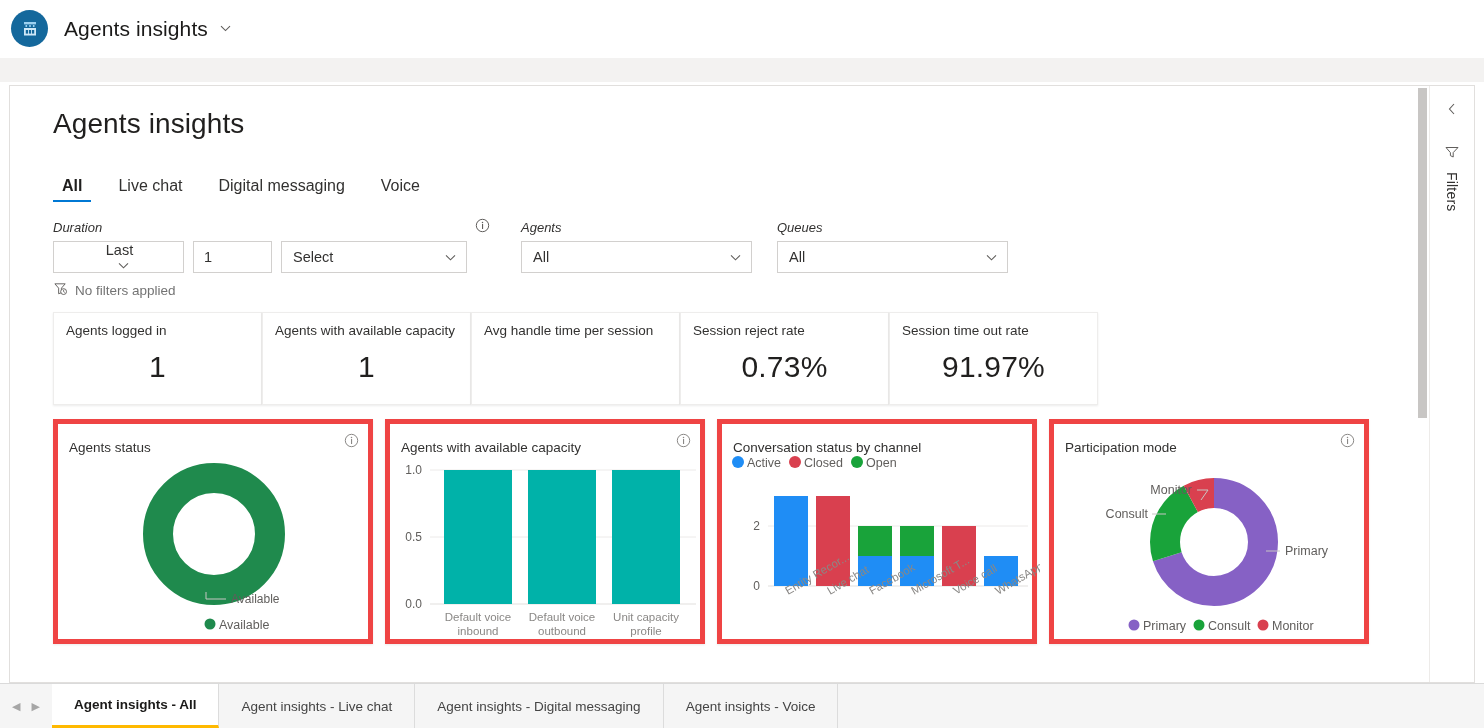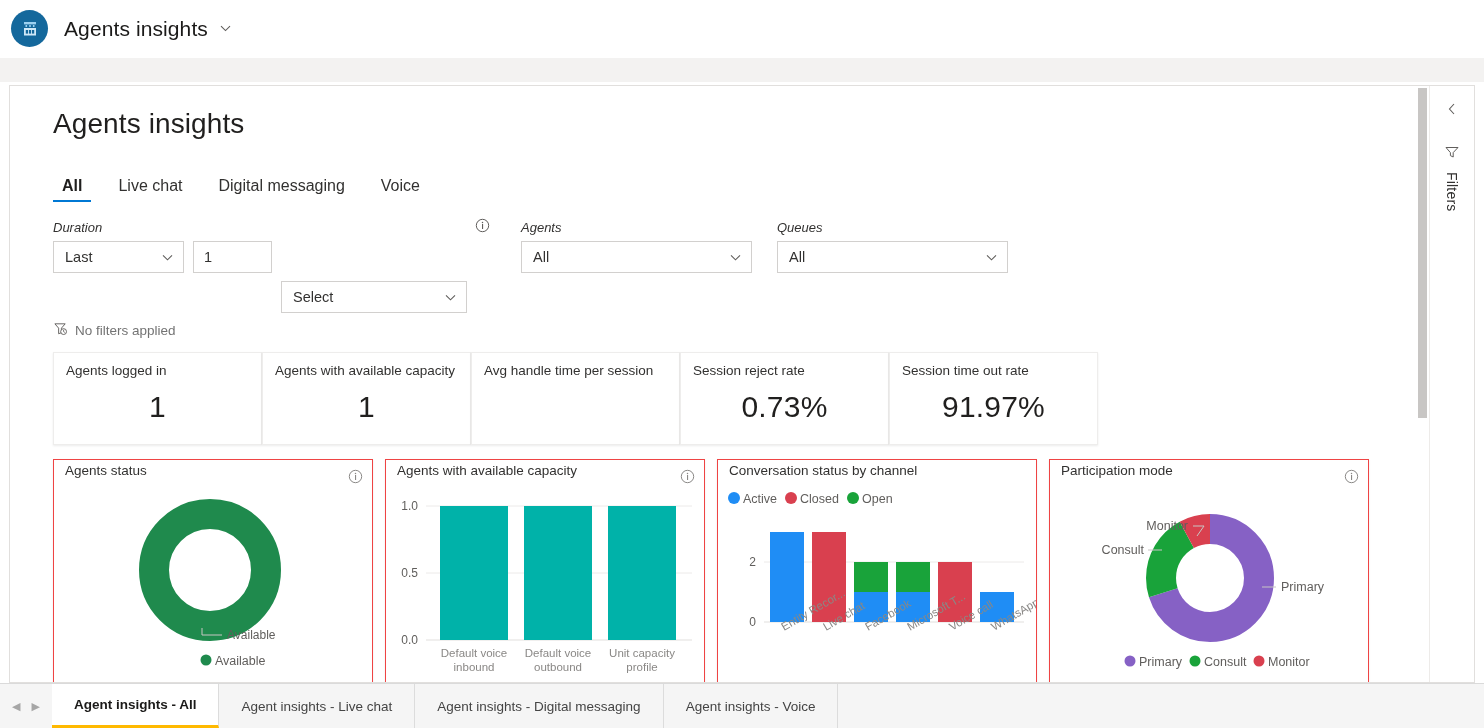--- a/index.html
+++ b/index.html
@@ -123,22 +123,22 @@
   .kpi-value {
     flex: 1; display: flex; align-items: center; justify-content: center;
     font-size: 30px; color: #201f1e; font-weight: 400; letter-spacing: .2px;
     padding-bottom: 8px;
   }
 
   
   .chart-row { display: flex; gap: 12px; margin-top: 14px; }
   .chart-card {
     width: 320px; height: 225px; background: #fff;
-    border: 1px solid #ef4444; box-shadow: 0 1px 2px rgba(0,0,0,.08);
-    position: relative; padding: 3px 11px 0 11px;
+    border: 5px solid #ef4444; box-shadow: 0 1px 2px rgba(0,0,0,.08);
+    position: relative; padding: 16px 11px 0 11px;
   }
   .chart-title { font-size: 13.5px; color: #323130; }
   .chart-info { position: absolute; right: 9px; top: 9px; cursor: pointer; }
   .chart-body { position: absolute; left: 0; top: 28px; right: 0; bottom: 0; }
   .callout { font-size: 12px; fill: #605e5c; }
 
   
   .tabstrip {
     position: absolute; left: 0; bottom: 0; width: 1484px; height: 45px;
     background: #f5f5f5; border-top: 1px solid #dadada;
@@ -202,32 +202,32 @@
       <div class="filter-group" style="width:437px;">
         <span class="filter-label">Duration</span>
         <span class="info-dot">
           <svg width="15" height="15" viewBox="0 0 15 15">
               <circle cx="7.5" cy="7.5" r="6.2" fill="none" stroke="#605e5c" stroke-width="1"></circle>
               <circle cx="7.5" cy="4.4" r="0.75" fill="#605e5c"></circle>
               <rect x="7" y="6" width="1.1" height="5" fill="#605e5c"></rect>
             </svg>
         </span>
         <div style="display:flex; gap:9px;">
-          <div class="dd" style="width:131px;">
+          <div class="dd" style="width:131px;flex-direction:column;">
             <span class="dd-val">Last</span>
             <span class="chev">
               <svg width="13" height="13" viewBox="0 0 13 13">
                   <path d="M2 4.4 L6.5 8.8 L11 4.4" fill="none" stroke="#605e5c" stroke-width="1.1"></path>
                 </svg>
             </span>
           </div>
           <div class="txtbox" style="width:79px;">
             <span>1</span>
           </div>
-          <div class="dd" style="width:186px;margin-top:40px;">
+          <div class="dd" style="width:186px;">
             <span class="dd-val">Select</span>
             <span class="chev">
               <svg width="13" height="13" viewBox="0 0 13 13">
                   <path d="M2 4.4 L6.5 8.8 L11 4.4" fill="none" stroke="#605e5c" stroke-width="1.1"></path>
                 </svg>
             </span>
           </div>
         </div>
       </div>
 

